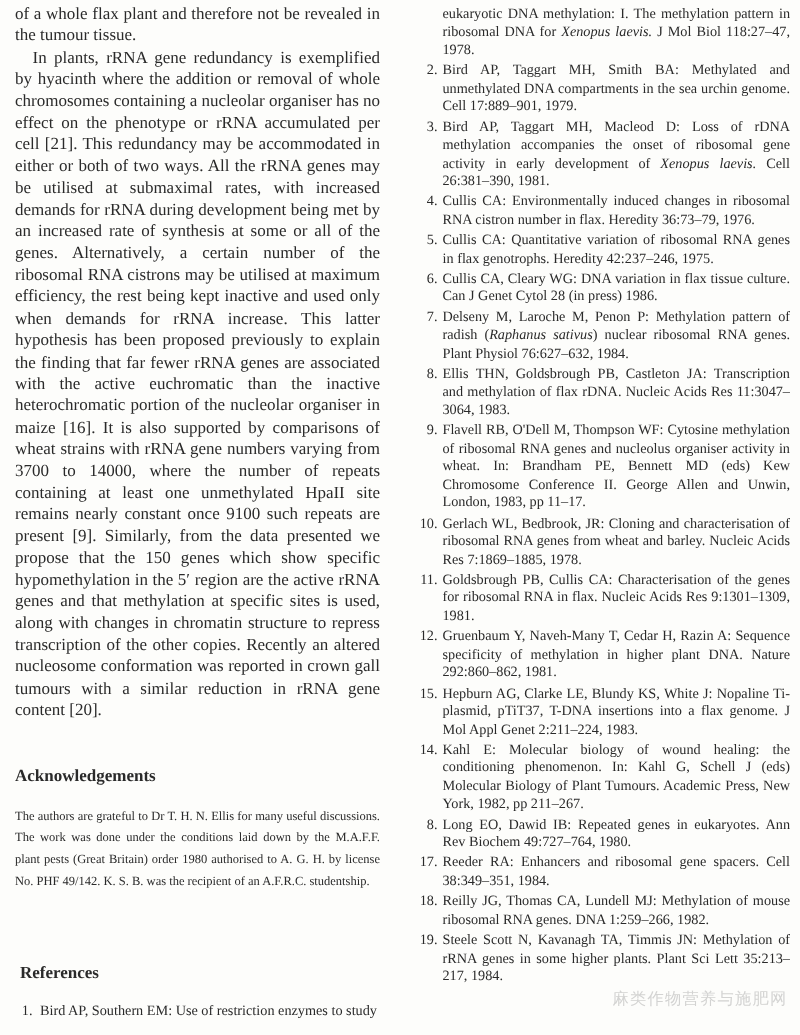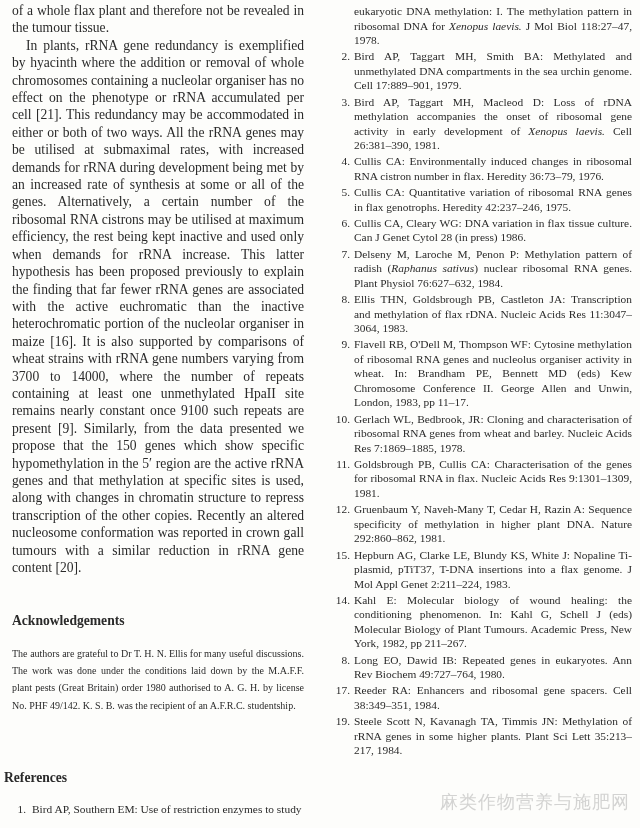--- a/index.html
+++ b/index.html
@@ -17,39 +17,39 @@
   .col-left p { margin: 0; }
   .col-left p.indent { text-indent: 14px; }
   .section-heading {
     font-weight: bold; font-size: 13.6px; margin: 0;
   }
   .ack-heading { position: absolute; left: 12px; top: 613px; }
   .ack-body {
     position: absolute; left: 12px; top: 645px; width: 292px;
     font-size: 10px; line-height: 17.2px; text-align: justify; margin: 0;
   }
-  .ref-heading { position: absolute; left: 4px; top: 770px; }
+  .ref-heading { position: absolute; left: 16px; top: 770px; }
   .col-right {
     position: absolute; left: 354px; top: 4px; width: 278px;
     font-size: 11.4px; line-height: 14.5px; text-align: justify;
   }
   .ref-list { list-style: none; margin: 0; padding: 0; }
   .ref-item { position: relative; padding-left: 0; margin: 0 0 1.8px 0; }
   .ref-num {
     position: absolute; left: -24px; width: 20px; text-align: right;
   }
   .ref-first {
     position: absolute; left: 12px; top: 802px; width: 292px;
     font-size: 11.4px; line-height: 14.5px;
   }
   .ref-first .ref-num { position: static; display: inline-block; width: 14px; text-align: right; margin-right: 6px; }
   em { }
   .watermark {
     position: absolute; right: 10px; top: 790px;
-    font-family: Liberation Mono, monospace; font-size: 18px;
+    font-family: Liberation Mono, monospace; font-size: 13px;
     color: rgba(160,160,160,0.45); letter-spacing: 1px;
   }
 </style>
 </head>
 <body>
 
 <div class="page">
 
   <div class="col-left">
     <p>of a whole flax plant and therefore not be revealed in the tumour tissue.</p>
@@ -75,18 +75,19 @@
         <li class="ref-item"><span class="ref-num">7.</span><span>Delseny M, Laroche M, Penon P: Methylation pattern of radish (</span><em>Raphanus sativus</em><span>) nuclear ribosomal RNA genes. Plant Physiol 76:627–632, 1984.</span></li>
         <li class="ref-item"><span class="ref-num">8.</span><span>Ellis THN, Goldsbrough PB, Castleton JA: Transcription and methylation of flax rDNA. Nucleic Acids Res 11:3047–3064, 1983.</span><em></em><span></span></li>
         <li class="ref-item"><span class="ref-num">9.</span><span>Flavell RB, O'Dell M, Thompson WF: Cytosine methylation of ribosomal RNA genes and nucleolus organiser activity in wheat. In: Brandham PE, Bennett MD (eds) Kew Chromosome Conference II. George Allen and Unwin, London, 1983, pp 11–17.</span><em></em><span></span></li>
         <li class="ref-item"><span class="ref-num">10.</span><span>Gerlach WL, Bedbrook, JR: Cloning and characterisation of ribosomal RNA genes from wheat and barley. Nucleic Acids Res 7:1869–1885, 1978.</span><em></em><span></span></li>
         <li class="ref-item"><span class="ref-num">11.</span><span>Goldsbrough PB, Cullis CA: Characterisation of the genes for ribosomal RNA in flax. Nucleic Acids Res 9:1301–1309, 1981.</span><em></em><span></span></li>
         <li class="ref-item"><span class="ref-num">12.</span><span>Gruenbaum Y, Naveh-Many T, Cedar H, Razin A: Sequence specificity of methylation in higher plant DNA. Nature 292:860–862, 1981.</span><em></em><span></span></li>
         <li class="ref-item"><span class="ref-num">15.</span><span>Hepburn AG, Clarke LE, Blundy KS, White J: Nopaline Ti-plasmid, pTiT37, T-DNA insertions into a flax genome. J Mol Appl Genet 2:211–224, 1983.</span><em></em><span></span></li>
         <li class="ref-item"><span class="ref-num">14.</span><span>Kahl E: Molecular biology of wound healing: the conditioning phenomenon. In: Kahl G, Schell J (eds) Molecular Biology of Plant Tumours. Academic Press, New York, 1982, pp 211–267.</span><em></em><span></span></li>
         <li class="ref-item"><span class="ref-num">8.</span><span>Long EO, Dawid IB: Repeated genes in eukaryotes. Ann Rev Biochem 49:727–764, 1980.</span><em></em><span></span></li>
         <li class="ref-item"><span class="ref-num">17.</span><span>Reeder RA: Enhancers and ribosomal gene spacers. Cell 38:349–351, 1984.</span><em></em><span></span></li>
+        <li class="ref-item"><span class="ref-num">18.</span><span>Reilly JG, Thomas CA, Lundell MJ: Methylation of mouse ribosomal RNA genes. DNA 1:259–266, 1982.</span><em></em><span></span></li>
         <li class="ref-item"><span class="ref-num">19.</span><span>Steele Scott N, Kavanagh TA, Timmis JN: Methylation of rRNA genes in some higher plants. Plant Sci Lett 35:213–217, 1984.</span><em></em><span></span></li>
       </ol>
   </div>
 
   <div class="watermark">麻类作物营养与施肥网</div>
 </div>
 
 </body></html>

